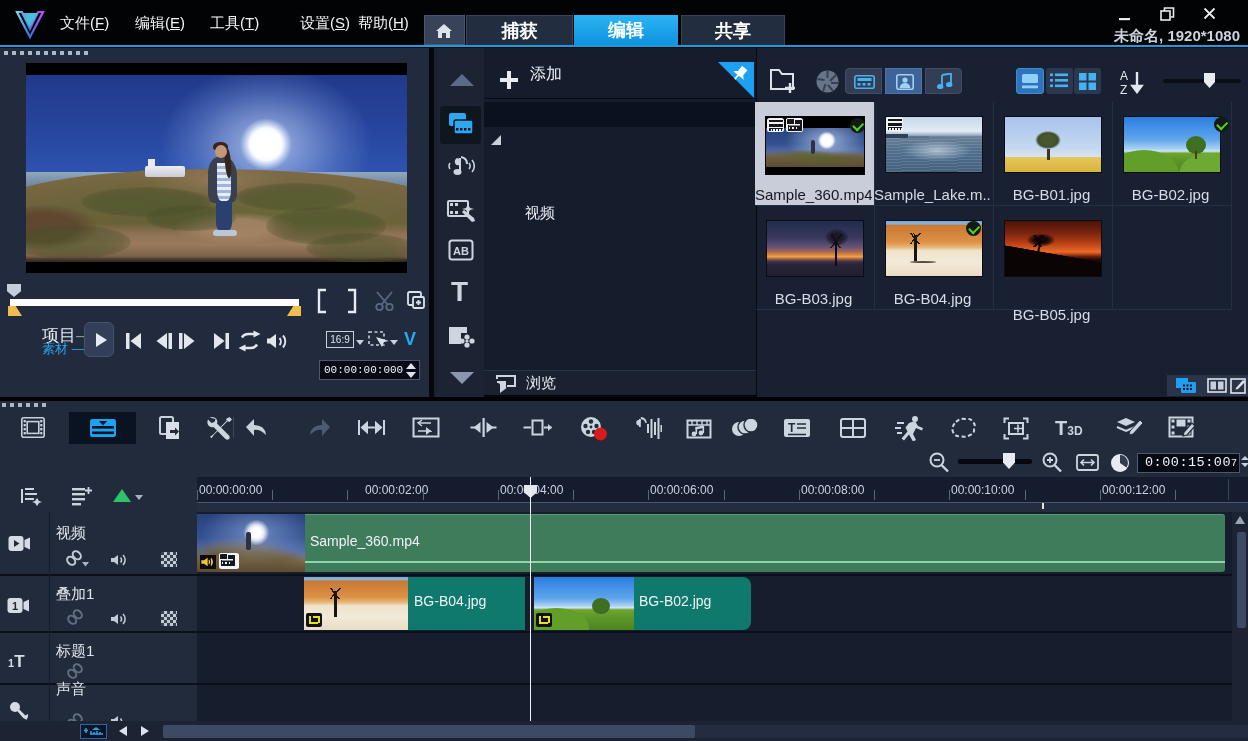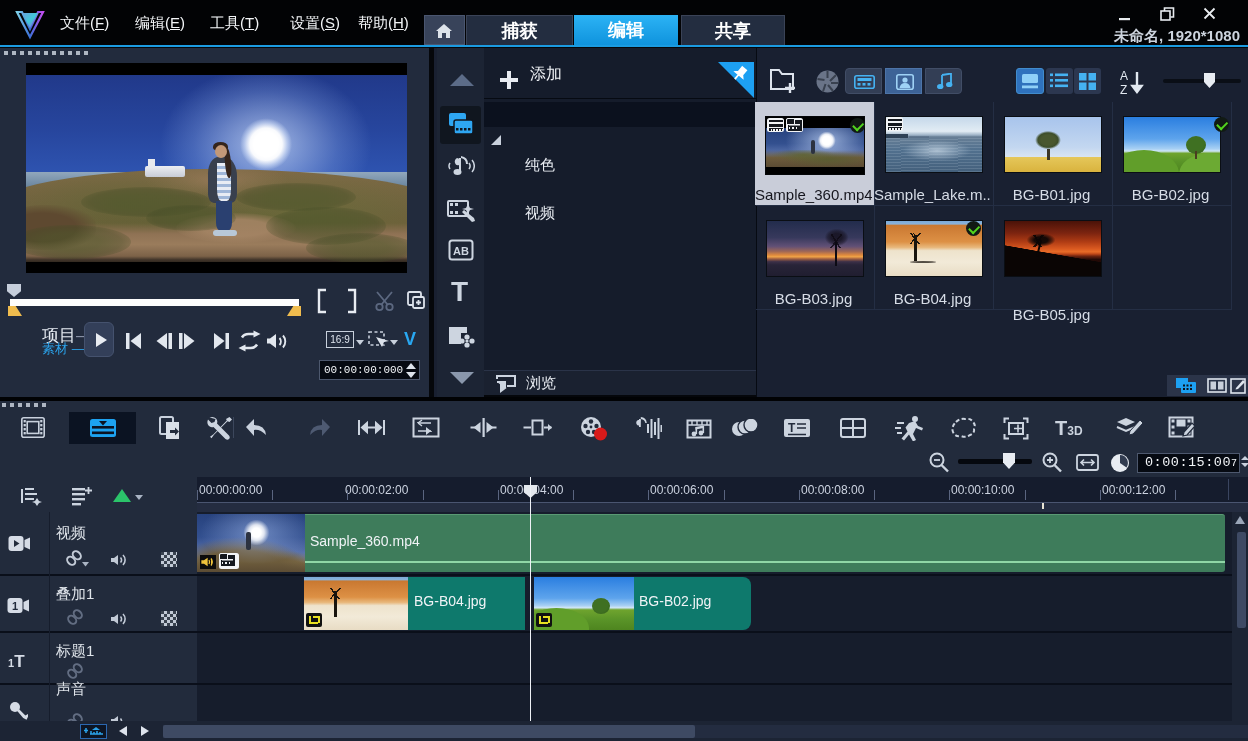--- a/index.html
+++ b/index.html
@@ -183,21 +183,21 @@
           <stop offset="0.5" stop-color="#40c8d8"></stop>
           <stop offset="1" stop-color="#a050e8"></stop>
       </linearGradient>
     </defs>
     <path d="M4 5 L9 5 L17 22 L25 5 L30 5 L17 30 Z" fill="none" stroke="url(#vg1)" stroke-width="2.2"></path>
     <path d="M9 6 L25 6 L17 21 Z" fill="url(#vg2)"></path>
   </svg>
   <div class="menuitem" style="left:60px">文件(<u>F</u>)</div>
   <div class="menuitem" style="left:135px">编辑(<u>E</u>)</div>
   <div class="menuitem" style="left:210px">工具(<u>T</u>)</div>
-  <div class="menuitem" style="left:290px">设置(<u>S</u>)</div>
+  <div class="menuitem" style="left:300px">设置(<u>S</u>)</div>
   <div class="menuitem" style="left:358px">帮助(<u>H</u>)</div>
   <div class="abs" style="left:424px;top:15px;width:41px;height:30px;background:#38435a;border:1px solid #4a5670">
     <svg width="18" height="16" viewBox="0 0 18 16" style="position:absolute;left:10px;top:7px">
       <path d="M9 1 L17 8 L15 8 L15 15 L11 15 L11 10 L7 10 L7 15 L3 15 L3 8 L1 8 Z" fill="#dde3ea"></path>
     </svg>
   </div>
   <div class="tab dark" style="left:466px;width:107px">捕获</div>
   <div class="tab active" style="left:574px;width:104px">编辑</div>
   <div class="tab dark" style="left:681px;width:104px">共享</div>
   <svg class="abs" style="left:1118px;top:12px" width="14" height="10" viewBox="0 0 14 10">
@@ -362,21 +362,20 @@
       <div class="abs" style="left:46px;top:16px;font-size:16px;color:#eef1f5">添加</div>
       <div class="abs" style="left:234px;top:14px;width:0;height:0;border-top:36px solid #1da0f2;border-left:36px solid transparent"></div>
       <svg class="abs" style="left:248px;top:17px" width="17" height="17" viewBox="0 0 17 17">
         <g transform="rotate(40 8 8)">
             <path d="M6 2 L11 2 L11 8 L13 10 L4 10 L6 8 Z M8 10 L8 16" stroke="#fff" stroke-width="1.8" fill="#fff"></path>
           </g>
       </svg>
       <div class="abs" style="left:0;top:50px;width:272px;height:1px;background:#060a12"></div>
       <div class="abs" style="left:0;top:54px;width:272px;height:25px;background:#0b111e"></div>
       <div class="abs" style="left:7px;top:87px;width:0;height:0;border-bottom:10px solid #c9d1dd;border-left:10px solid transparent"></div>
-      <div class="treerow" style="top:105px;left:41px">纯色</div>
       <div class="treerow" style="top:153px;left:41px">视频</div>
       <div class="abs" style="left:0;top:322px;width:272px;height:1px;background:#2a3348"></div>
       <div class="abs" style="left:0;top:323px;width:272px;height:24px;background:#1a2130"></div>
       <svg class="abs" style="left:11px;top:326px" width="26" height="20" viewBox="0 0 26 20">
         <path d="M2 5 L2 2 L20 2 L20 12 L12 12" fill="none" stroke="#ccd4e0" stroke-width="2"></path>
         <path d="M2 8 L10 8 L10 14 M6 11 l4 3 -4 3 Z" stroke="#ccd4e0" stroke-width="2" fill="#ccd4e0"></path>
       </svg>
       <div class="abs" style="left:42px;top:326px;font-size:15px;color:#e8ecf2">浏览</div>
       <div class="abs" style="left:0;top:347px;width:272px;height:2px;background:#05070b"></div>
     </div>
@@ -719,21 +718,21 @@
           <rect x="1" y="12" width="13" height="2.4"></rect>
           <rect x="1" y="17" width="9" height="2.4"></rect>
         </g>
       <path d="M17.5 1 v7 M14 4.5 h7" stroke="#ccd4df" stroke-width="1.8"></path>
     </svg>
     <div class="abs" style="left:113px;top:12px;width:0;height:0;border-bottom:13px solid #2bc46a;border-left:9px solid transparent;border-right:9px solid transparent"></div>
     <div class="abs" style="left:135px;top:18px;width:0;height:0;border-top:5px solid #aab4c4;border-left:4px solid transparent;border-right:4px solid transparent"></div>
   </div>
   <div class="ruler" style="height:38px">
     <div class="rlabel" style="left:2px">00:00:00:00</div>
-      <div class="rlabel" style="left:148px">00:00:02:00</div>
+      <div class="rlabel" style="left:168px">00:00:02:00</div>
       <div class="rlabel" style="left:303px">00:00:04:00</div>
       <div class="rlabel" style="left:453px">00:00:06:00</div>
       <div class="rlabel" style="left:604px">00:00:08:00</div>
       <div class="rlabel" style="left:754px">00:00:10:00</div>
       <div class="rlabel" style="left:905px">00:00:12:00</div>
     <div class="rtick" style="left:0px"></div>
       <div class="rtick" style="left:75px"></div>
       <div class="rtick" style="left:150px"></div>
       <div class="rtick" style="left:226px"></div>
       <div class="rtick" style="left:301px"></div>

